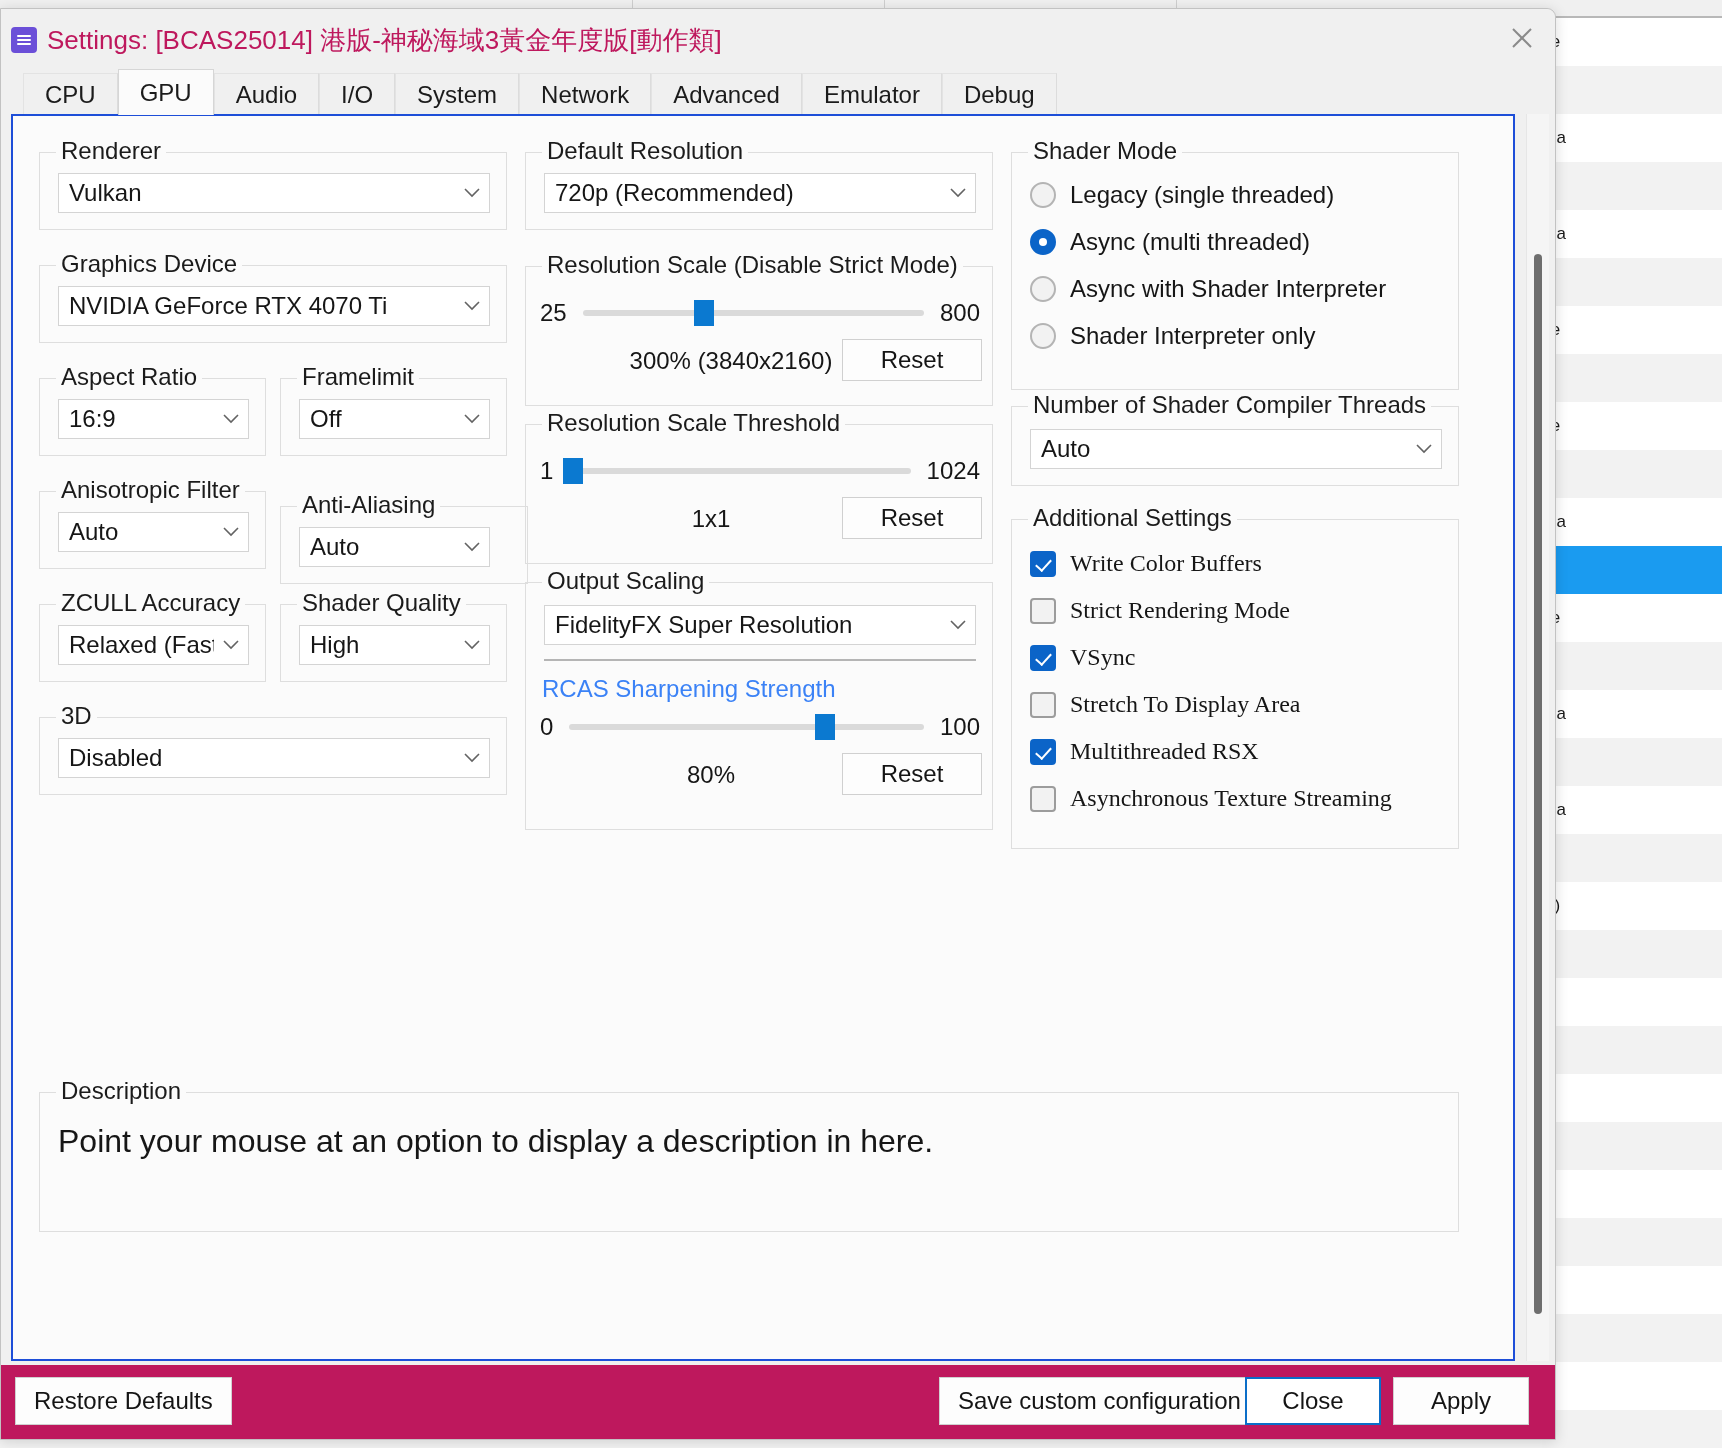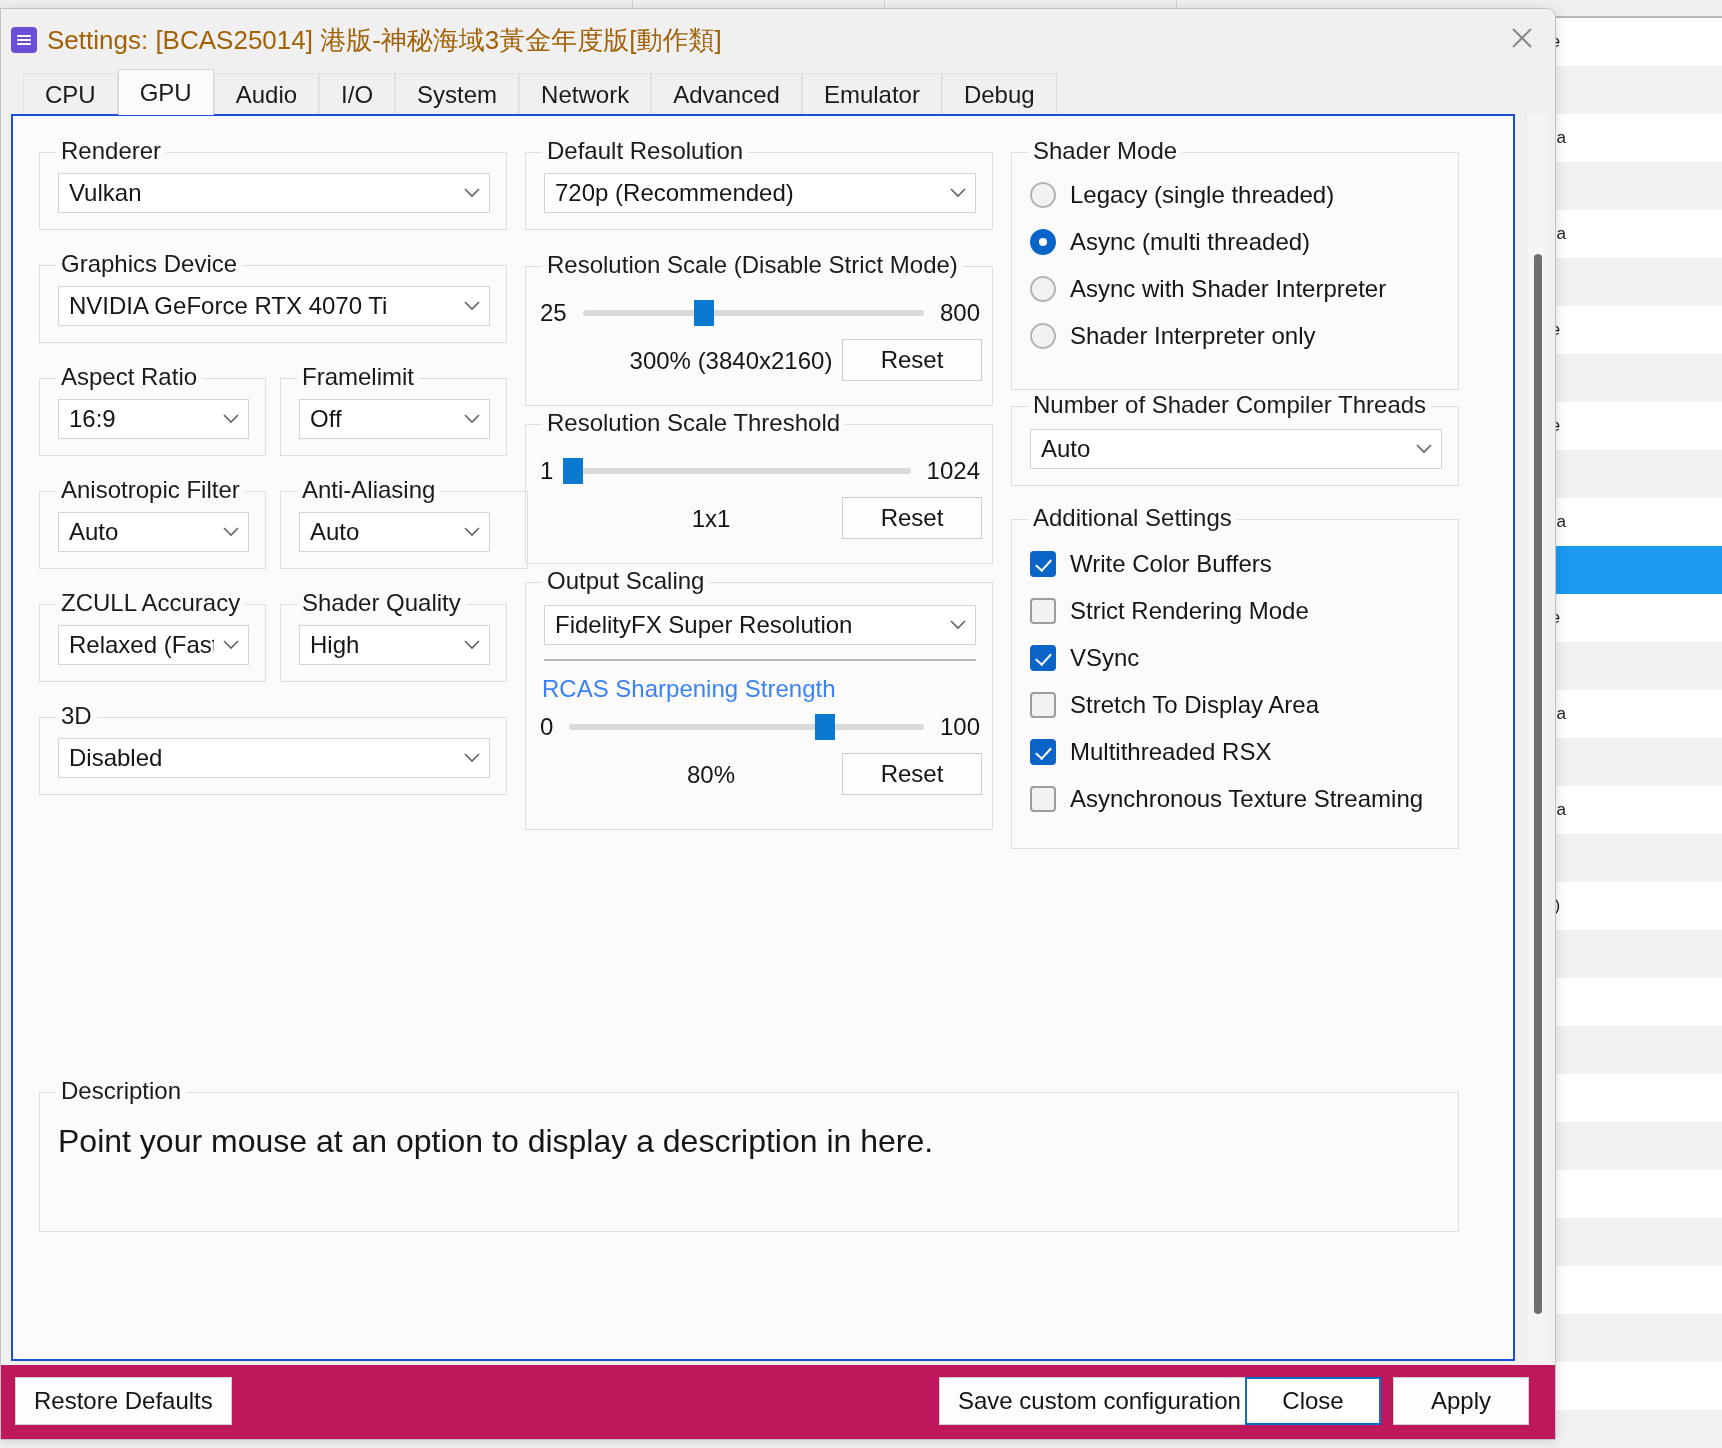--- a/index.html
+++ b/index.html
@@ -92,21 +92,21 @@
   #title-icon .bars div {
     height: 2px;
     background: #ffffff;
     margin: 2px 0;
     border-radius: 1px;
   }
   #title-text {
     position: absolute;
     left: 46px; top: 14px;
     font-size: 26px;
-    color: #a16207;
+    color: #be185d;
     white-space: nowrap;
   }
   #close-x {
     position: absolute;
     right: 10px; top: 8px;
     width: 46px; height: 42px;
     display: flex;
     align-items: center;
     justify-content: center;
     cursor: pointer;
@@ -337,20 +337,21 @@
     width: 7px; height: 13px;
     border: solid #ffffff;
     border-width: 0 2.5px 2.5px 0;
     transform: rotate(42deg);
   }
   .check-label {
     margin-left: 14px;
     font-size: 24px;
     color: #161616;
     white-space: nowrap;
+    font-family: Liberation Serif, serif;
   }
 
   
   .hsep {
     position: absolute;
     height: 2px;
     background: #b5b5b5;
   }
 
   
@@ -516,21 +517,21 @@
       <div class="combo" style="left:18px; top:20px; width:191px;">
         <div class="ctext">Auto</div>
         <div class="carrow">
           <svg width="16" height="10" viewBox="0 0 16 10">
               <polyline points="1,1 8,8 15,1" fill="none" stroke="#636363" stroke-width="1.6"></polyline>
             </svg>
         </div>
       </div>
     </div>
 
-    <div class="group" style="left:267px; top:375px; width:248px; height:78px;">
+    <div class="group" style="left:267px; top:390px; width:248px; height:78px;">
       <div class="glabel">Anti-Aliasing</div>
       <div class="combo" style="left:18px; top:20px; width:191px;">
         <div class="ctext">Auto</div>
         <div class="carrow">
           <svg width="16" height="10" viewBox="0 0 16 10">
               <polyline points="1,1 8,8 15,1" fill="none" stroke="#636363" stroke-width="1.6"></polyline>
             </svg>
         </div>
       </div>
     </div>

